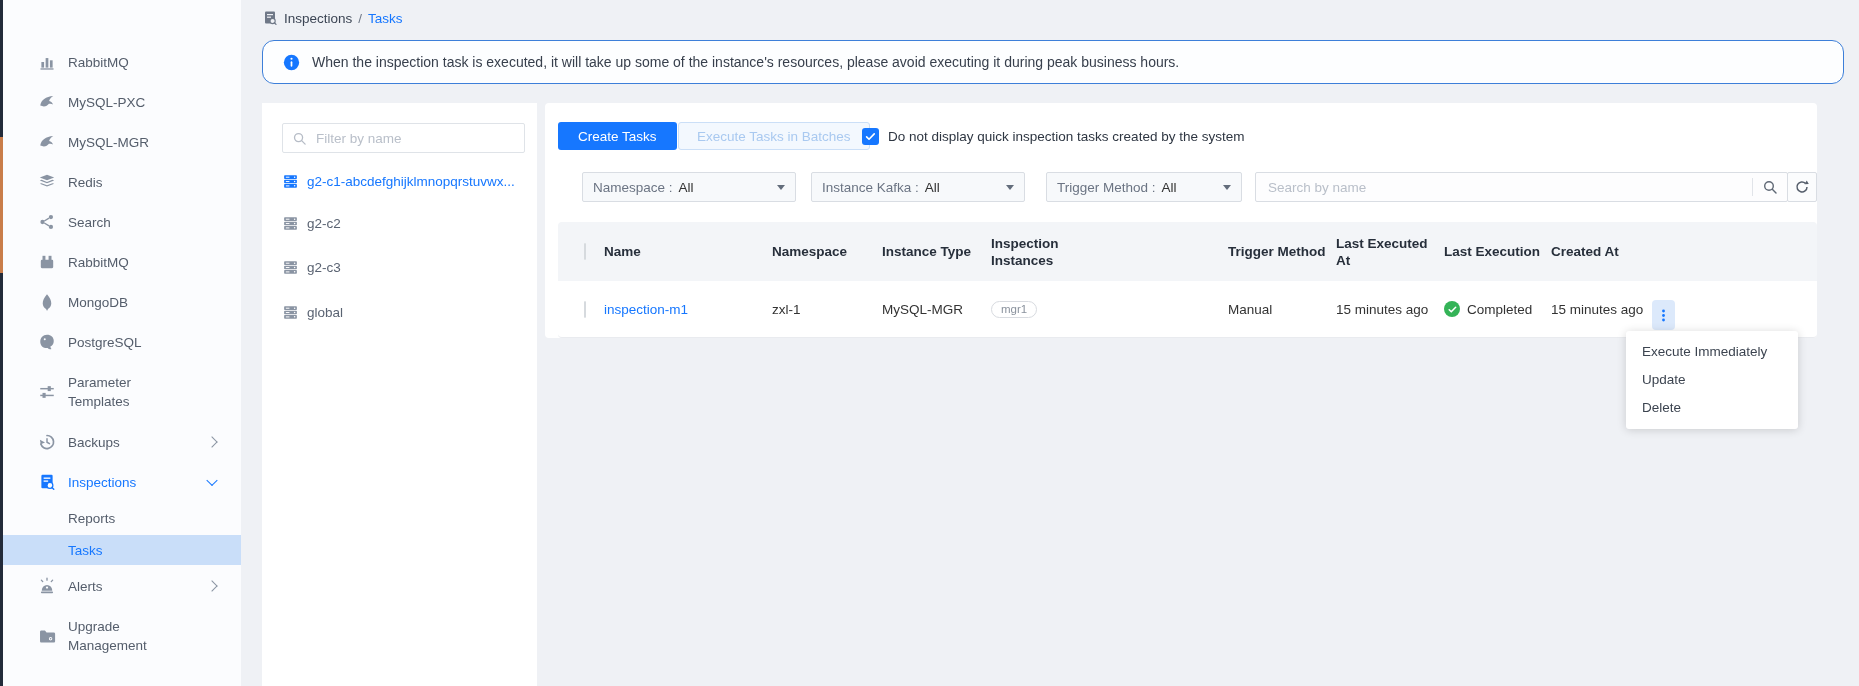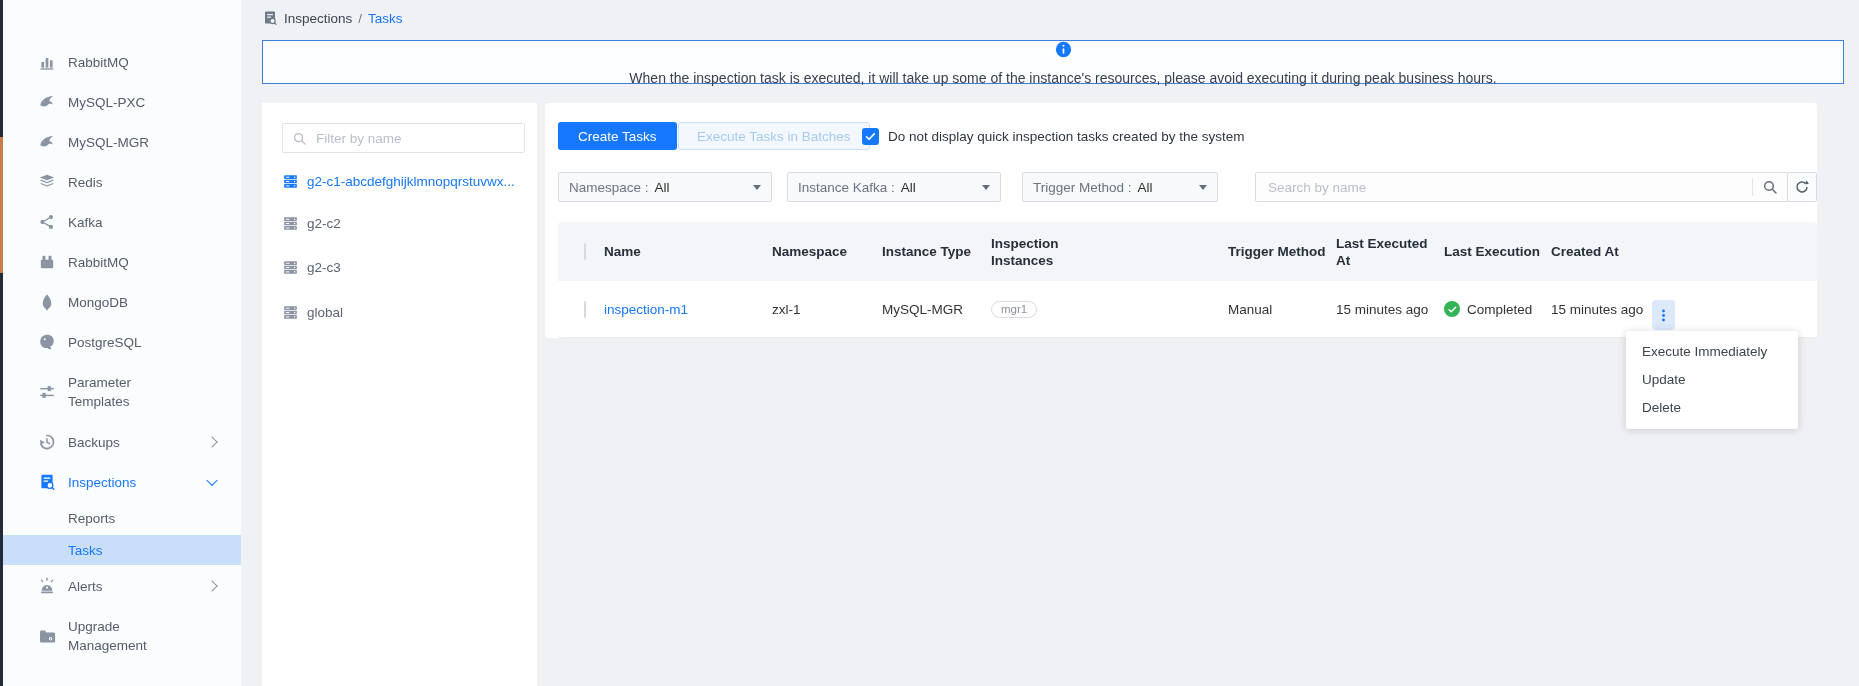--- a/index.html
+++ b/index.html
@@ -27,22 +27,22 @@
 
   
   .breadcrumb { position:absolute; left:262px; top:8px; height:20px; display:flex; align-items:center; gap:6px; }
   .breadcrumb .ico { width:16px; height:16px; color:#6f7887; }
   .crumb-parent { color:#3c4554; }
   .crumb-sep { color:#6f7887; }
   .crumb-current { color:#1677ff; cursor:pointer; }
 
   
   .banner { position:absolute; left:262px; top:40px; width:1582px; height:44px; background:#fdfeff;
-            border:1px solid #3d7fd9; border-radius:0; display:flex; align-items:center;
-            padding-left:20px; gap:12px;flex-direction:column; }
+            border:1px solid #3d7fd9; border-radius:12px; display:flex; align-items:center;
+            padding-left:20px; gap:12px; }
   .banner .txt { color:#38404d; font-size:14px; }
   .banner svg { flex:none; }
 
   
   .fpanel { position:absolute; left:262px; top:103px; width:275px; height:583px; background:#ffffff; }
   .fsearch { position:absolute; left:20px; top:20px; width:243px; height:30px; border:1px solid #dfe3e8;
              border-radius:2px; display:flex; align-items:center; padding:0 9px; gap:7px; background:#fff; color:#b6bcc6; }
   .fsearch input { border:none; outline:none; flex:1; font:inherit; font-size:13.5px; color:#333; background:transparent; }
   .fsearch input::placeholder { color:#b9bfc9; }
   .fitem { position:absolute; left:20px; width:250px; height:26px; display:flex; align-items:center; gap:8px;
@@ -55,21 +55,21 @@
   .main { position:absolute; left:545px; top:103px; width:1272px; height:235px; background:#ffffff; border-radius:4px; }
   .btn-primary { position:absolute; left:13px; top:19px; height:28px; padding:0 20px; background:#1677ff; color:#fff;
                  border:none; border-radius:3px; font-family:inherit; font-size:13.5px; cursor:pointer; }
   .btn-disabled { position:absolute; left:133px; top:19px; height:28px; padding:0 18px; background:#f3f8fe; color:#a9c9f0;
                   border:1px solid #cbdff7; border-radius:3px; font-family:inherit; font-size:13.5px; }
   .sys-check { position:absolute; left:317px; top:25px; width:17px; height:17px; background:#1677ff; border-radius:3px;
                display:flex; align-items:center; justify-content:center; cursor:pointer; }
   .sys-check-label { position:absolute; left:343px; top:26px; color:#2e3642; }
 
   .select { position:absolute; top:69px; height:30px; background:#f7f9fb; border:1px solid #d9dde3; border-radius:2px;
-            display:flex; align-items:center; padding:11px 10px; cursor:pointer; }
+            display:flex; align-items:center; padding:11px 10px; cursor:pointer;margin-left:24px; }
   .select .slabel { color:#6b7483; }
   .select .svalue { color:#333; margin-left:6px; }
   .caret { margin-left:auto; width:0; height:0; border-left:4.5px solid transparent; border-right:4.5px solid transparent;
            border-top:5.5px solid #636d7b; }
   .msearch { position:absolute; left:702px; top:69px; width:533px; height:30px; border:1px solid #d9dde3; border-radius:2px;
              background:#fdfdfe; display:flex; align-items:center; padding:0 0 0 10px; color:#b9bfc9;margin-left:8px; }
   .msearch input { border:none; outline:none; flex:1; font:inherit; font-size:13.5px; color:#333; background:transparent; }
   .msearch input::placeholder { color:#b9bfc9; }
   .msearch .divider { width:1px; height:18px; background:#e1e4e9; }
   .msearch .mbtn { width:34px; height:100%; display:flex; align-items:center; justify-content:center; color:#5f6875; cursor:pointer; }
@@ -150,21 +150,21 @@
 
     <div class="sitem" style="top:207px">
       <span class="ico">
         <svg viewBox="0 0 16 16" width="18" height="18">
             <circle cx="4" cy="8" r="1.9" fill="currentColor"></circle>
             <circle cx="11.5" cy="3.6" r="1.9" fill="currentColor"></circle>
             <circle cx="11.5" cy="12.4" r="1.9" fill="currentColor"></circle>
             <path d="M5.6 7.1l4.2-2.6M5.6 8.9l4.2 2.6" stroke="currentColor" stroke-width="1.2" fill="none"></path>
           </svg>
       </span>
-      <span class="lbl">Kafka</span>
+      <span class="lbl">Search</span>
     </div>
 
     <div class="sitem" style="top:247px">
       <span class="ico">
         <svg viewBox="0 0 16 16" width="18" height="18" fill="currentColor">
             <rect x="2.5" y="6" width="11" height="7.5" rx="1"></rect>
             <rect x="4" y="2.5" width="2.6" height="4.2"></rect>
             <rect x="9.4" y="2.5" width="2.6" height="4.2"></rect>
           </svg>
       </span>

